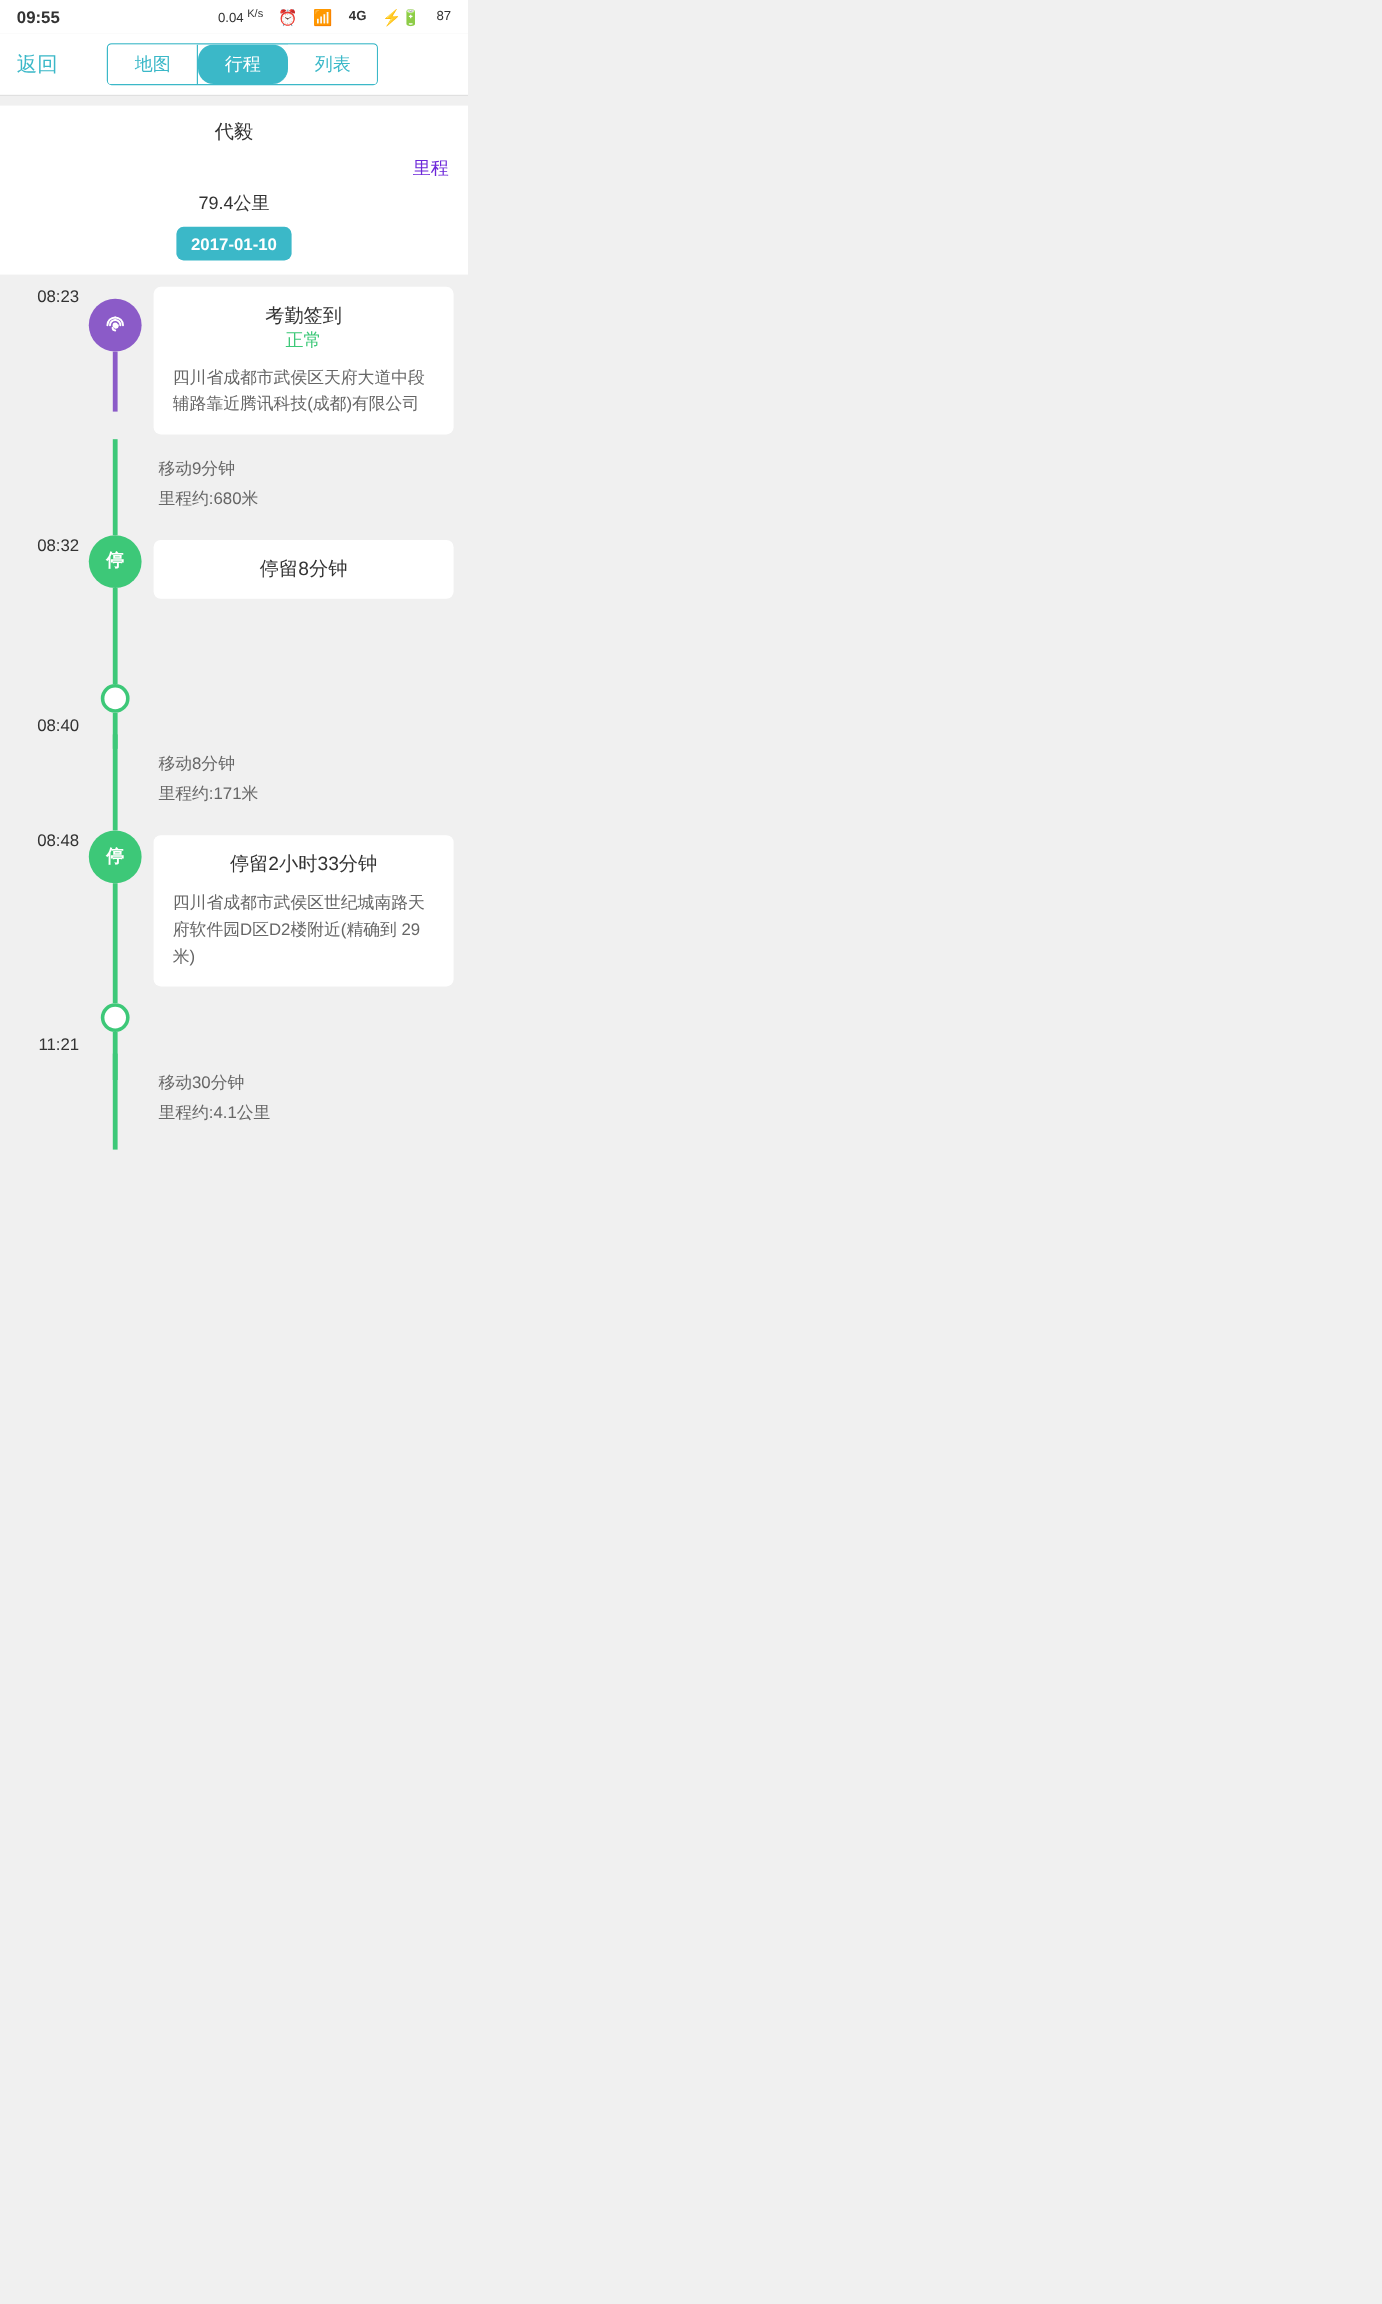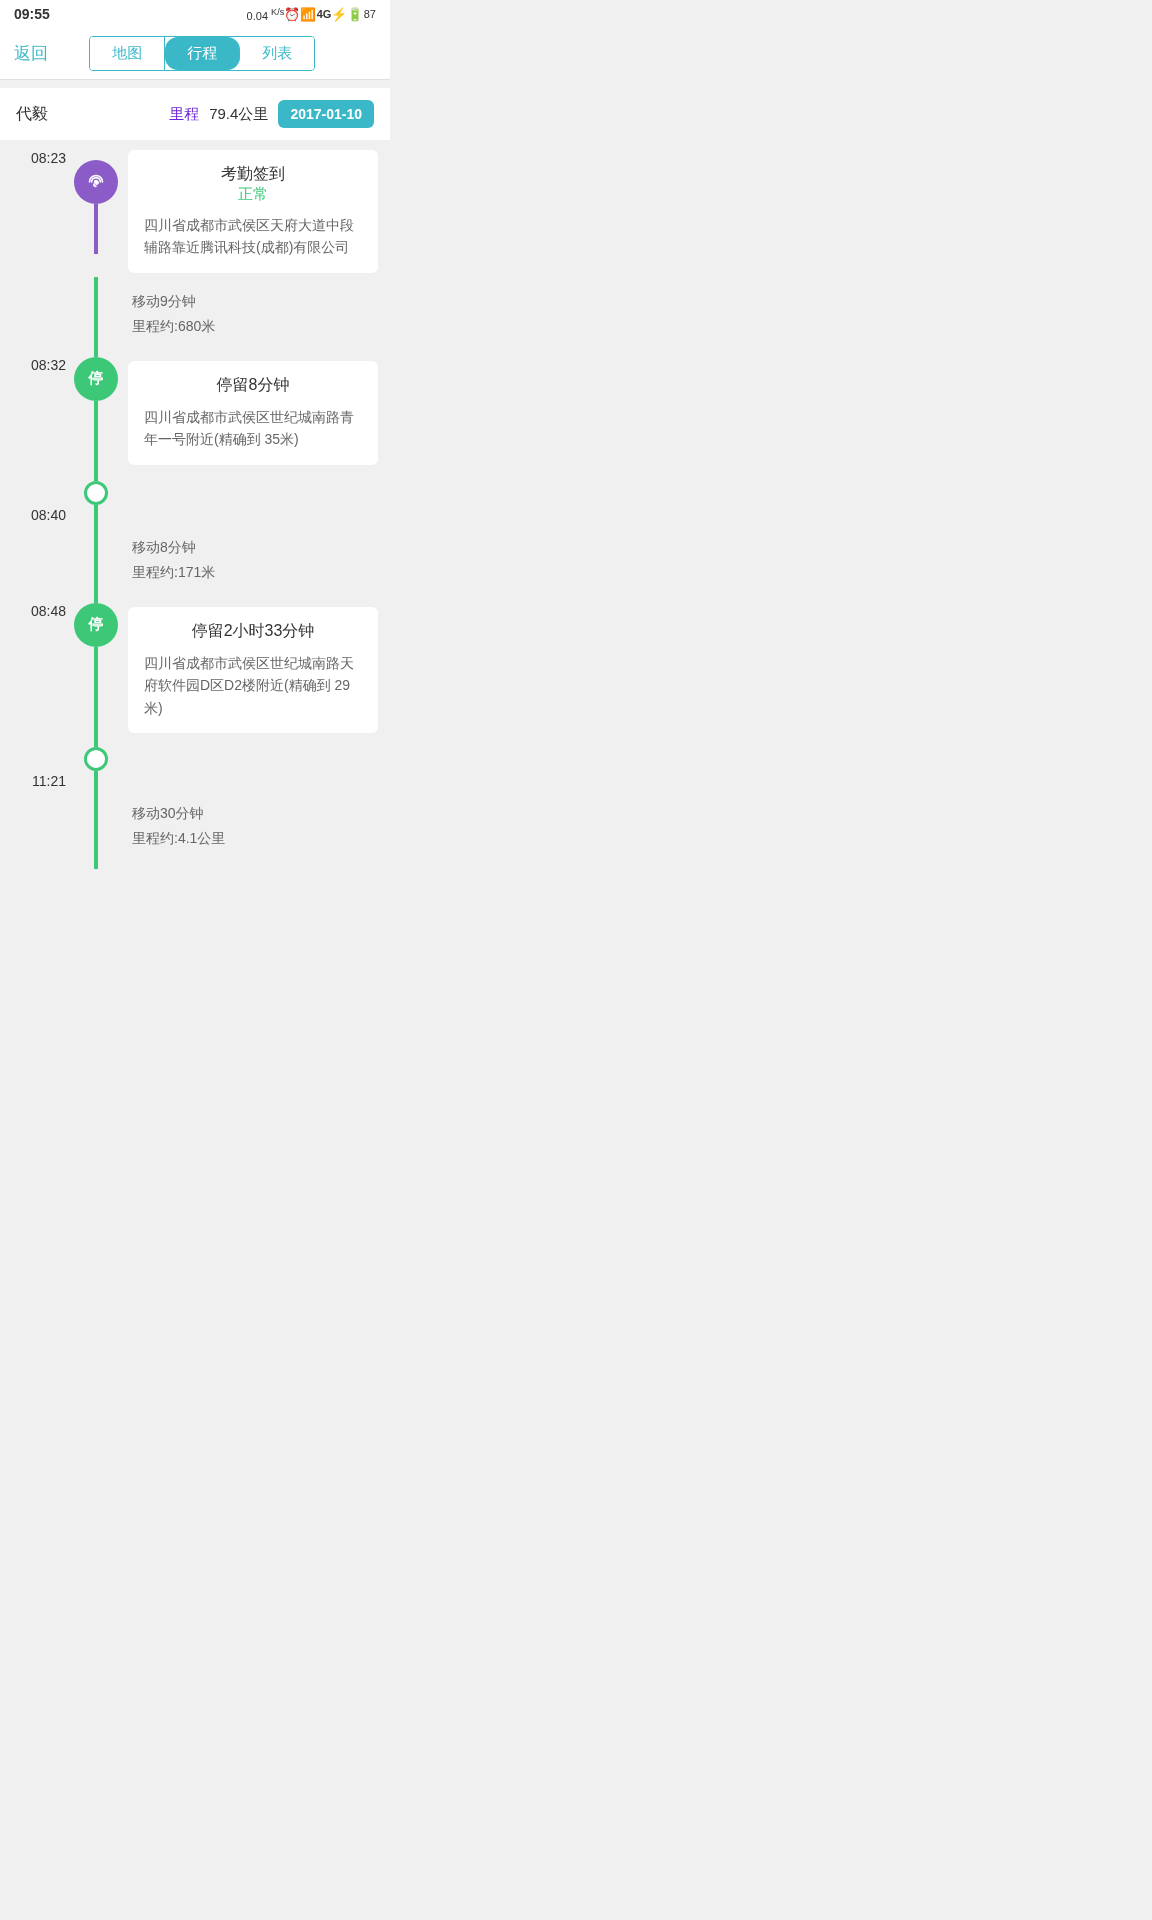--- a/index.html
+++ b/index.html
@@ -22,21 +22,21 @@
       height: 28px;
     }
     .status-time {
       font-size: 14px;
       font-weight: 600;
       color: #333;
     }
     .status-right {
       display: flex;
       align-items: center;
-      gap: 0;
+      gap: 13px;
       font-size: 11px;
       color: #333;
     }
 
     
     .nav-bar {
       background: #fff;
       display: flex;
       align-items: center;
       padding: 8px 14px;
@@ -72,20 +72,21 @@
     }
 
     
     .info-bar {
       background: #fff;
       display: flex;
       align-items: center;
       padding: 12px 16px;
       margin-top: 8px;
       gap: 10px;
+      flex-direction: column;
     }
     .info-name {
       font-size: 16px;
       color: #333;
       font-weight: 500;
     }
     .info-mileage-label {
       font-size: 15px;
       color: #6d28d9;
       margin-left: auto;
@@ -320,21 +321,20 @@
       <div class="center-col">
         <div class="node-stop">停</div>
         <div style="width:4px; height:80px; background:#3dc878;"></div>
         <div class="node-dot"></div>
         <div style="width:4px; height:30px; background:#3dc878;"></div>
       </div>
       <div class="right-col">
         <div style="height:4px;"></div>
         <div class="card">
           <div class="card-title">停留8分钟</div>
-          <div class="card-address">四川省成都市武侯区世纪城南路青年一号附近(精确到 35米)</div>
         </div>
       </div>
     </div>
 
     <div style="display:flex; align-items:center; margin-top:-28px;">
       <div class="left-col">
         <span class="row-time" style="font-size:14px; color:#333; font-weight:500; width:50px; text-align:right; padding-right:6px;">08:40</span>
       </div>
       <div style="width:48px;"></div>
     </div>

